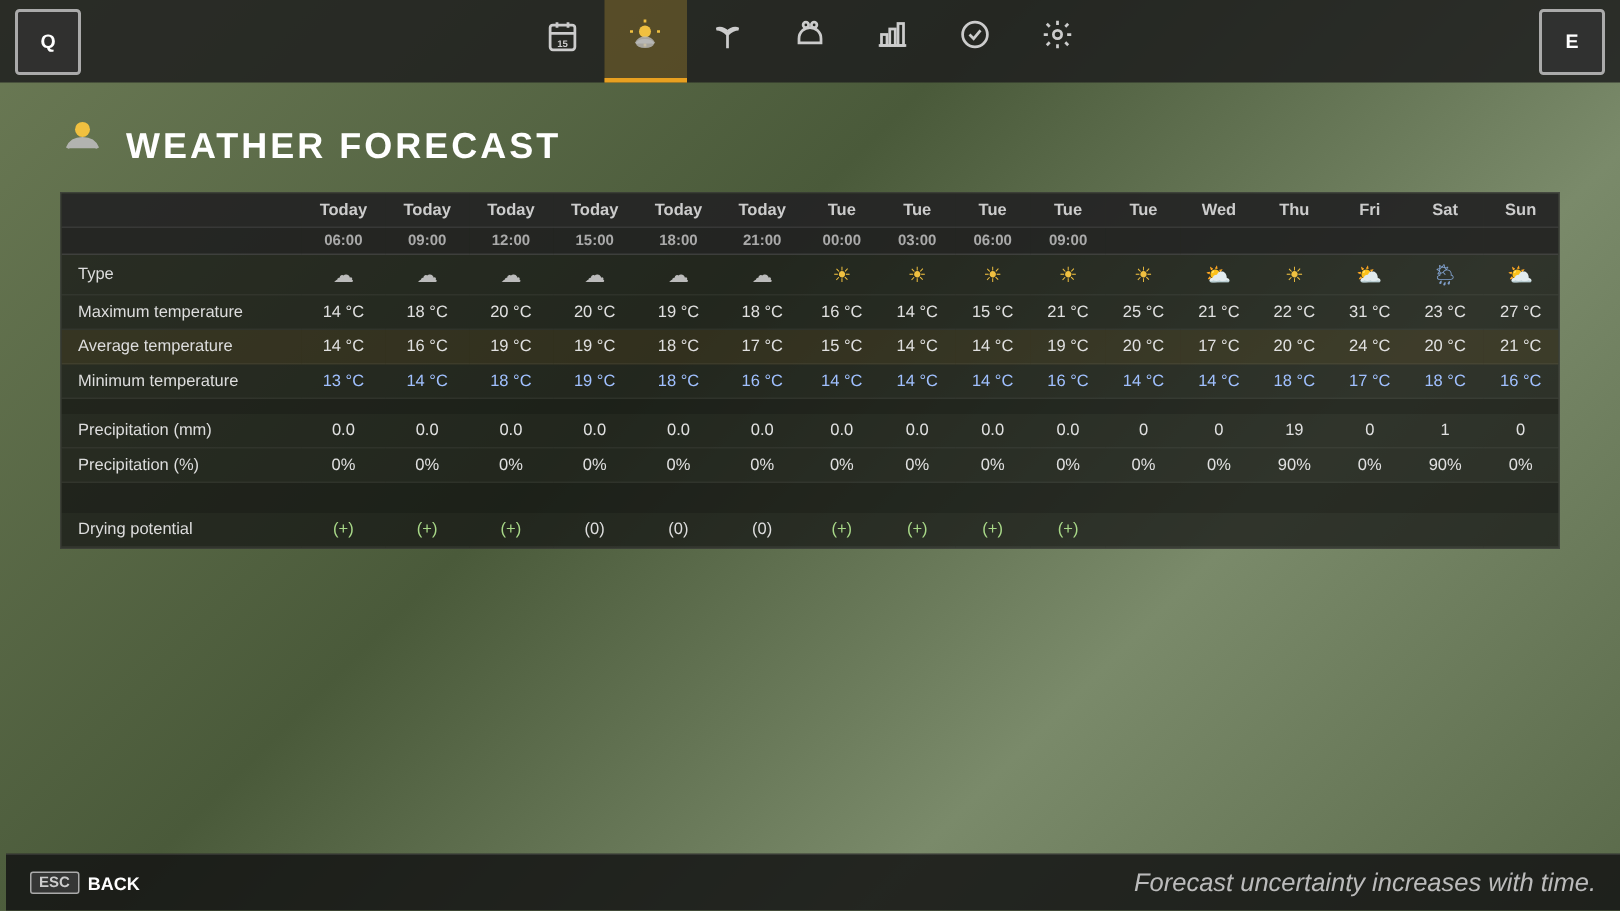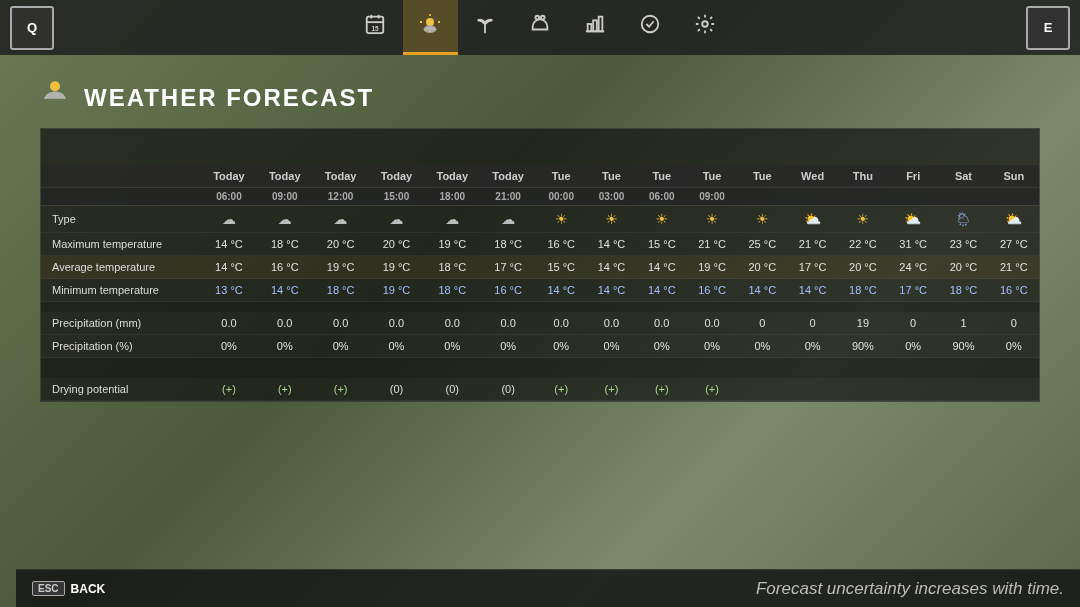--- a/index.html
+++ b/index.html
@@ -86,21 +86,20 @@
     .weather-table-wrap {
       background: rgba(20,20,20,0.72);
       border: 1px solid rgba(255,255,255,0.1);
       overflow: hidden;
     }
     table {
       width: 100%;
       border-collapse: collapse;
       font-size: 11.5px;
       color: #e0e0e0;
-      margin-top: 36px;
     }
     thead tr th {
       background: rgba(40,40,40,0.8);
       padding: 5px 4px;
       text-align: center;
       font-weight: 600;
       color: #ccc;
       border-bottom: 1px solid rgba(255,255,255,0.08);
       font-size: 11px;
     }
@@ -134,21 +133,21 @@
       background: rgba(232,160,32,0.08);
     }
     .min-temp { color: #a0c0ff; }
     .drying-plus { color: #a8d888; }
     .drying-zero { color: #ddd; }
 
     
     .bottom-bar {
       position: absolute;
       bottom: 0;
-      left: 16px;
+      left: 4px;
       right: 0;
       z-index: 10;
       background: rgba(20,20,20,0.85);
       height: 38px;
       display: flex;
       align-items: center;
       justify-content: space-between;
       padding: 0 16px;
       border-top: 1px solid rgba(255,255,255,0.1);
     }

